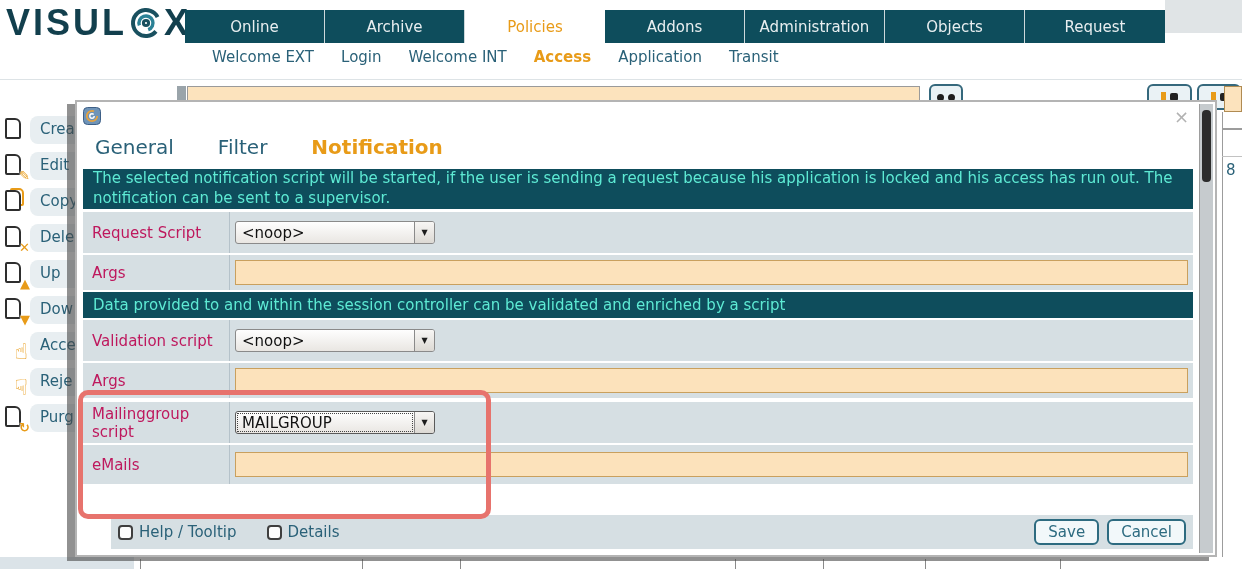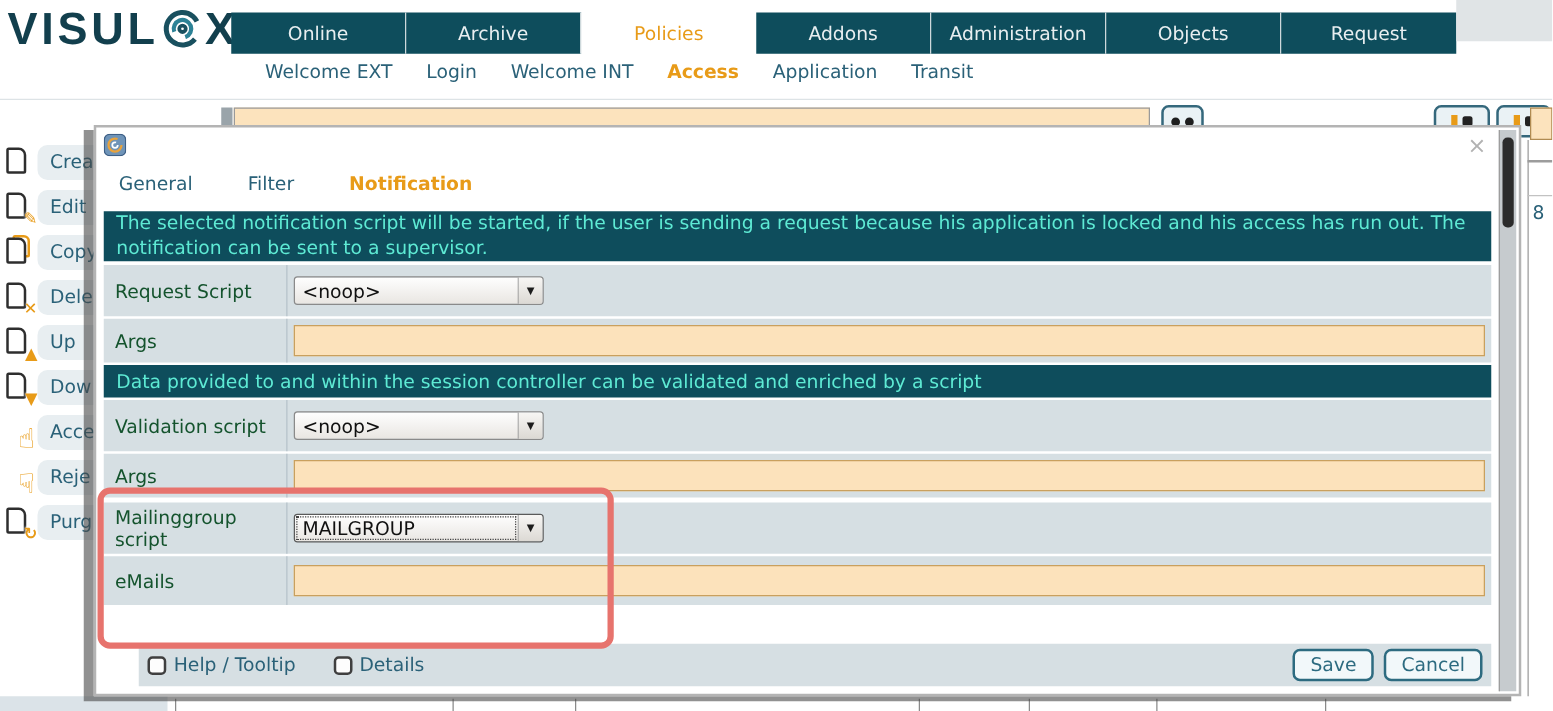--- a/index.html
+++ b/index.html
@@ -68,32 +68,32 @@
   .modal-scroll { position:absolute; right:2px; top:2px; bottom:2px; width:14px;
                   background:#c6cbce; border-left:1px solid #9d9d9d; }
   .modal-thumb { position:absolute; left:2px; top:6px; width:9px; height:72px;
                  background:#2c2c2c; border-radius:4px; }
   .modal-close { position:absolute; right:26px; top:6px; font-size:18px; color:#b2b2b2;
                  cursor:pointer; line-height:1; }
   .modal-content { position:absolute; left:6px; top:2px; right:22px; bottom:2px;
                    display:flex; flex-direction:column; }
   .m-iconrow { height:26px; padding-top:3px; }
   .m-tabs { height:33px; display:flex; align-items:center; gap:44px; padding-left:12px; }
-  .m-tab { font-size:15px; color:#2a6178; cursor:pointer; }
+  .m-tab { font-size:20px; color:#2a6178; cursor:pointer; }
   .m-tab.active { color:#e89b18; font-weight:bold; }
 
   .hdr { background:#0e4d5c; color:#5eead4; font-size:15px; padding:0 10px;
          display:flex; align-items:center; }
   .hdr.desc { height:40px; line-height:1.32; padding:4px 10px; margin-top:6px; }
   .hdr.sect { height:26px; }
   .gap2 { height:2px; } .gap3 { height:3px; }
 
   .mrow { display:flex; align-items:center; background:#d6dfe3; }
   .mrow.h41 { height:41px; } .mrow.h35 { height:35px; } .mrow.h39 { height:39px; }
-  .mrow .lbl { width:147px; padding-left:9px; font-size:15px; color:#14532d;
+  .mrow .lbl { width:147px; padding-left:9px; font-size:15px; color:#be185d;
                align-self:stretch; display:flex; align-items:center;
                border-right:1px solid #b5c2ca; flex-shrink:0; }
   .mrow .fld { flex:1; display:flex; align-items:center; padding:0 5px; }
 
   .sel { display:flex; align-items:stretch; width:200px; height:23px;
          background:linear-gradient(#fefefe,#e9e6e2); border:1px solid #8a8a8a;
          border-radius:3px; cursor:pointer; }
   .sel .txt { flex:1; padding:2px 6px 0; font-size:15px; color:#101010; white-space:nowrap;
               overflow:hidden; }
   .sel .btn { width:20px; border-left:1px solid #8a8a8a; background:linear-gradient(#f7f6f4,#dcd9d4);

